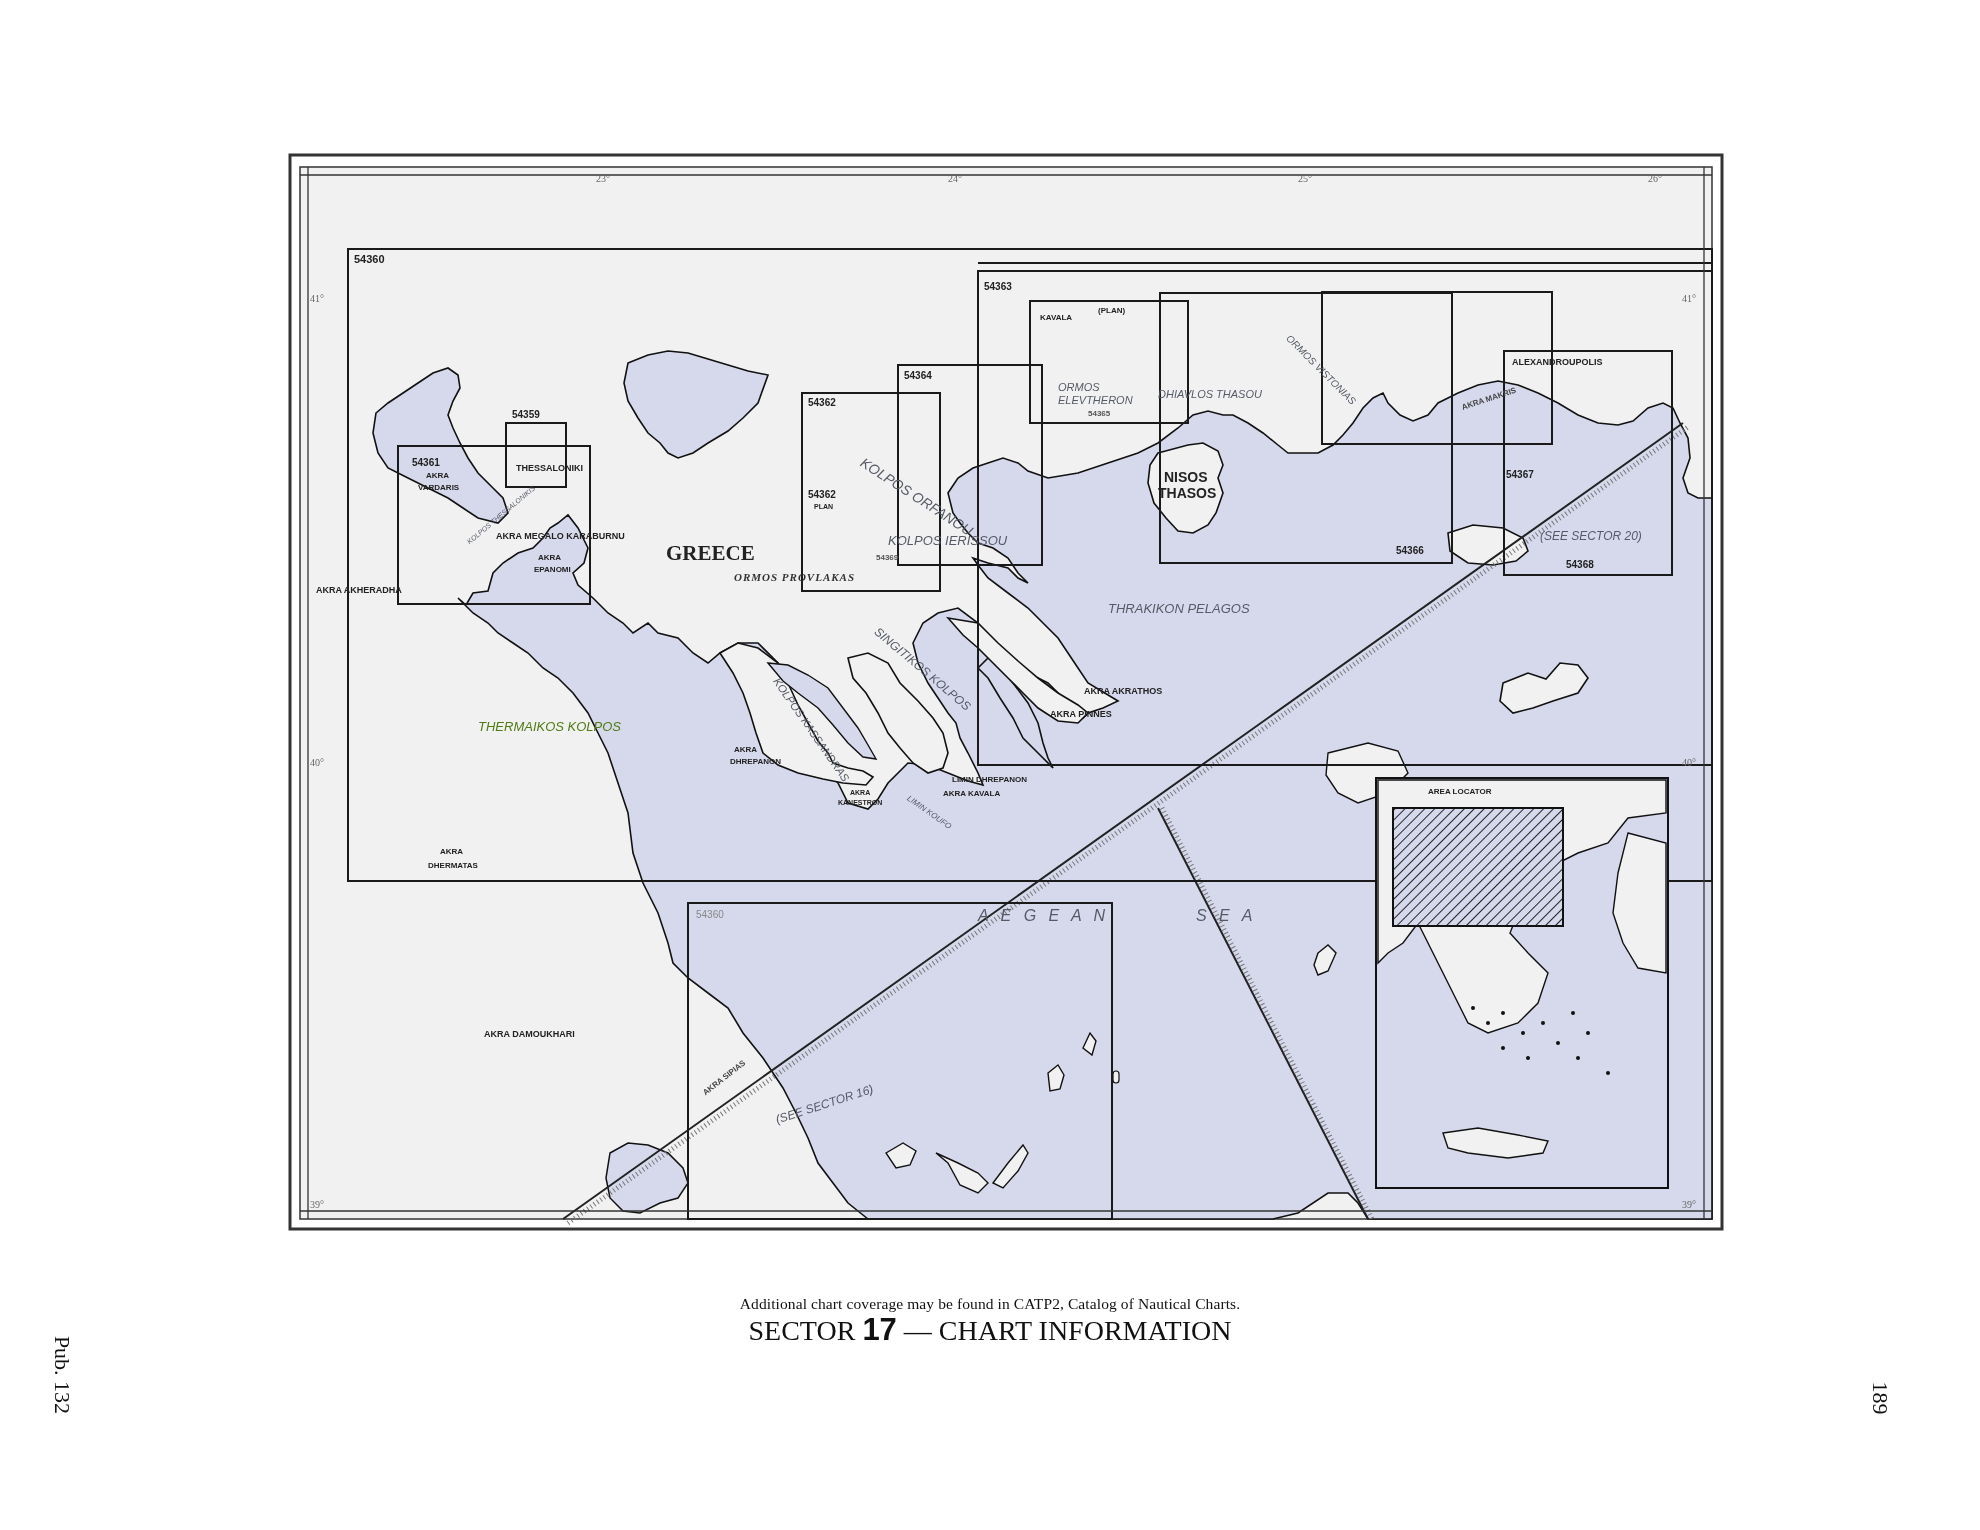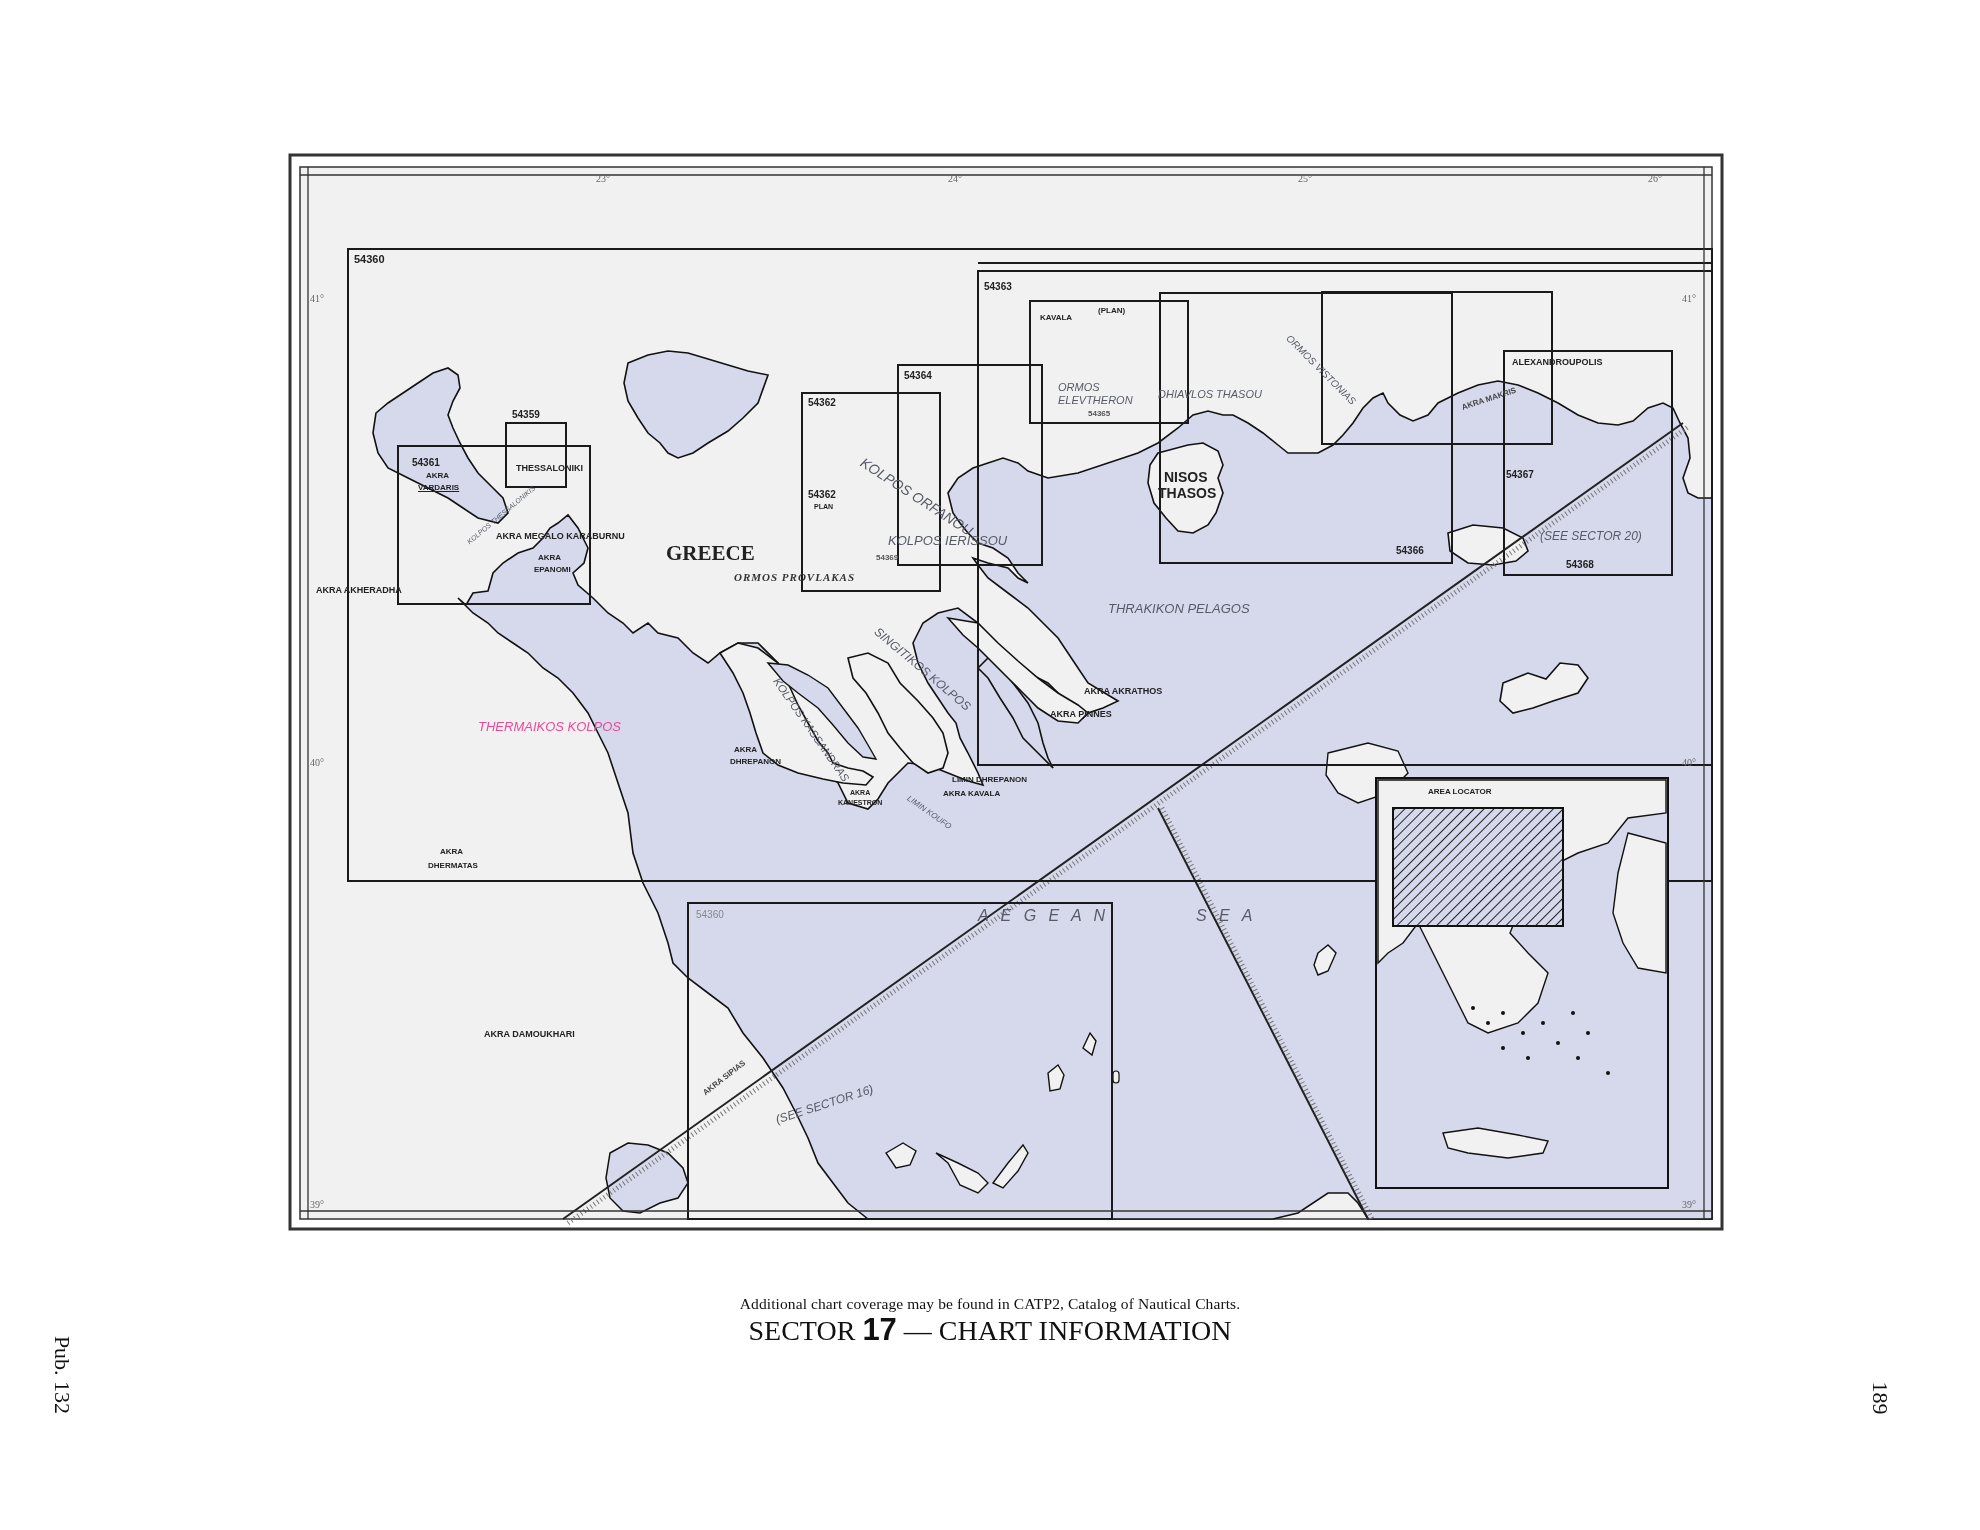--- a/index.html
+++ b/index.html
@@ -147,21 +147,21 @@
   <span style="position:absolute;left:408px;top:756px;font:10px 'Liberation Sans',sans-serif;color:#888;">54360</span>
 
   <span style="position:absolute;left:378px;top:388px;font:bold 21px 'Liberation Serif',serif;color:#222;">GREECE</span>
   <span style="position:absolute;left:228px;top:310px;font:bold 9px 'Liberation Sans',sans-serif;color:#222;">THESSALONIKI</span>
   <span style="position:absolute;left:752px;top:160px;font:bold 8px 'Liberation Sans',sans-serif;color:#222;">KAVALA</span>
   <span style="position:absolute;left:810px;top:153px;font:bold 8px 'Liberation Sans',sans-serif;color:#222;">(PLAN)</span>
   <span style="position:absolute;left:1224px;top:204px;font:bold 9px 'Liberation Sans',sans-serif;color:#222;">ALEXANDROUPOLIS</span>
   <span style="position:absolute;left:876px;top:316px;font:bold 14px 'Liberation Sans',sans-serif;color:#222;">NISOS</span>
   <span style="position:absolute;left:870px;top:332px;font:bold 14px 'Liberation Sans',sans-serif;color:#222;">THASOS</span>
   <span style="position:absolute;left:138px;top:318px;font:bold 8px 'Liberation Sans',sans-serif;color:#222;">AKRA</span>
-  <span style="position:absolute;left:130px;top:330px;font:bold 8px 'Liberation Sans',sans-serif;color:#222;text-decoration:underline;">VARDARIS</span>
+  <span style="position:absolute;left:130px;top:330px;font:bold 8px 'Liberation Sans',sans-serif;color:#222;">VARDARIS</span>
   <span style="position:absolute;left:208px;top:378px;font:bold 9px 'Liberation Sans',sans-serif;color:#222;">AKRA MEGALO KARABURNU</span>
   <span style="position:absolute;left:250px;top:400px;font:bold 8px 'Liberation Sans',sans-serif;color:#222;">AKRA</span>
   <span style="position:absolute;left:246px;top:412px;font:bold 8px 'Liberation Sans',sans-serif;color:#222;">EPANOMI</span>
   <span style="position:absolute;left:28px;top:432px;font:bold 9px 'Liberation Sans',sans-serif;color:#222;">AKRA AKHERADHA</span>
   <span style="position:absolute;left:796px;top:533px;font:bold 9px 'Liberation Sans',sans-serif;color:#222;">AKRA AKRATHOS</span>
   <span style="position:absolute;left:762px;top:556px;font:bold 9px 'Liberation Sans',sans-serif;color:#222;">AKRA PINNES</span>
   <span style="position:absolute;left:446px;top:592px;font:bold 8px 'Liberation Sans',sans-serif;color:#222;">AKRA</span>
   <span style="position:absolute;left:442px;top:604px;font:bold 8px 'Liberation Sans',sans-serif;color:#222;">DHREPANON</span>
   <span style="position:absolute;left:562px;top:636px;font:bold 7px 'Liberation Sans',sans-serif;color:#222;">AKRA</span>
   <span style="position:absolute;left:550px;top:646px;font:bold 7px 'Liberation Sans',sans-serif;color:#222;">KANESTRON</span>
@@ -169,21 +169,21 @@
   <span style="position:absolute;left:655px;top:636px;font:bold 8px 'Liberation Sans',sans-serif;color:#222;">AKRA KAVALA</span>
   <span style="position:absolute;left:152px;top:694px;font:bold 8px 'Liberation Sans',sans-serif;color:#222;">AKRA</span>
   <span style="position:absolute;left:140px;top:708px;font:bold 8px 'Liberation Sans',sans-serif;color:#222;">DHERMATAS</span>
   <span style="position:absolute;left:196px;top:876px;font:bold 9px 'Liberation Sans',sans-serif;color:#222;">AKRA DAMOUKHARI</span>
   <span style="position:absolute;left:416px;top:936px;font:bold 8px 'Liberation Sans',sans-serif;color:#444;transform:rotate(-38deg);transform-origin:left;">AKRA SIPIAS</span>
   <span style="position:absolute;left:1174px;top:250px;font:bold 8px 'Liberation Sans',sans-serif;color:#444;transform:rotate(-18deg);transform-origin:left;">AKRA MAKRIS</span>
 
   <span style="position:absolute;left:690px;top:754px;font:italic 16px 'Liberation Sans',sans-serif;color:#555a66;letter-spacing:4px;">A E G E A N</span>
   <span style="position:absolute;left:908px;top:754px;font:italic 16px 'Liberation Sans',sans-serif;color:#555a66;letter-spacing:4px;">S E A</span>
   <span style="position:absolute;left:820px;top:448px;font:italic 13px 'Liberation Sans',sans-serif;color:#555a66;">THRAKIKON PELAGOS</span>
-  <span style="position:absolute;left:190px;top:566px;font:italic 13px 'Liberation Sans',sans-serif;color:#ec4899;">THERMAIKOS KOLPOS</span>
+  <span style="position:absolute;left:190px;top:566px;font:italic 13px 'Liberation Sans',sans-serif;color:#4d7c0f;">THERMAIKOS KOLPOS</span>
   <span style="position:absolute;left:574px;top:300px;font:italic 14px 'Liberation Sans',sans-serif;color:#555a66;transform:rotate(33deg);transform-origin:left;">KOLPOS ORFANOU</span>
   <span style="position:absolute;left:600px;top:380px;font:italic 13px 'Liberation Sans',sans-serif;color:#555a66;">KOLPOS IERISSOU</span>
   <span style="position:absolute;left:588px;top:470px;font:italic 12px 'Liberation Sans',sans-serif;color:#555a66;transform:rotate(40deg);transform-origin:left;">SINGITIKOS KOLPOS</span>
   <span style="position:absolute;left:488px;top:520px;font:italic 11px 'Liberation Sans',sans-serif;color:#555a66;transform:rotate(55deg);transform-origin:left;">KOLPOS KASSANDRAS</span>
   <span style="position:absolute;left:180px;top:386px;font:italic 7px 'Liberation Sans',sans-serif;color:#555a66;transform:rotate(-40deg);transform-origin:left;">KOLPOS THESSALONIKIS</span>
   <span style="position:absolute;left:1000px;top:178px;font:italic 10px 'Liberation Sans',sans-serif;color:#555a66;transform:rotate(45deg);transform-origin:left;">ORMOS VISTONIAS</span>
   <span style="position:absolute;left:770px;top:228px;font:italic 11px 'Liberation Sans',sans-serif;color:#555a66;width:70px;line-height:13px;">ORMOS ELEVTHERON</span>
   <span style="position:absolute;left:870px;top:235px;font:italic 11px 'Liberation Sans',sans-serif;color:#555a66;">DHIAVLOS THASOU</span>
   <span style="position:absolute;left:446px;top:418px;font:italic bold 11px 'Liberation Serif',serif;color:#333;letter-spacing:1px;">ORMOS PROVLAKAS</span>
   <span style="position:absolute;left:620px;top:640px;font:italic 8px 'Liberation Sans',sans-serif;color:#555a66;transform:rotate(35deg);transform-origin:left;">LIMIN KOUFO</span>

